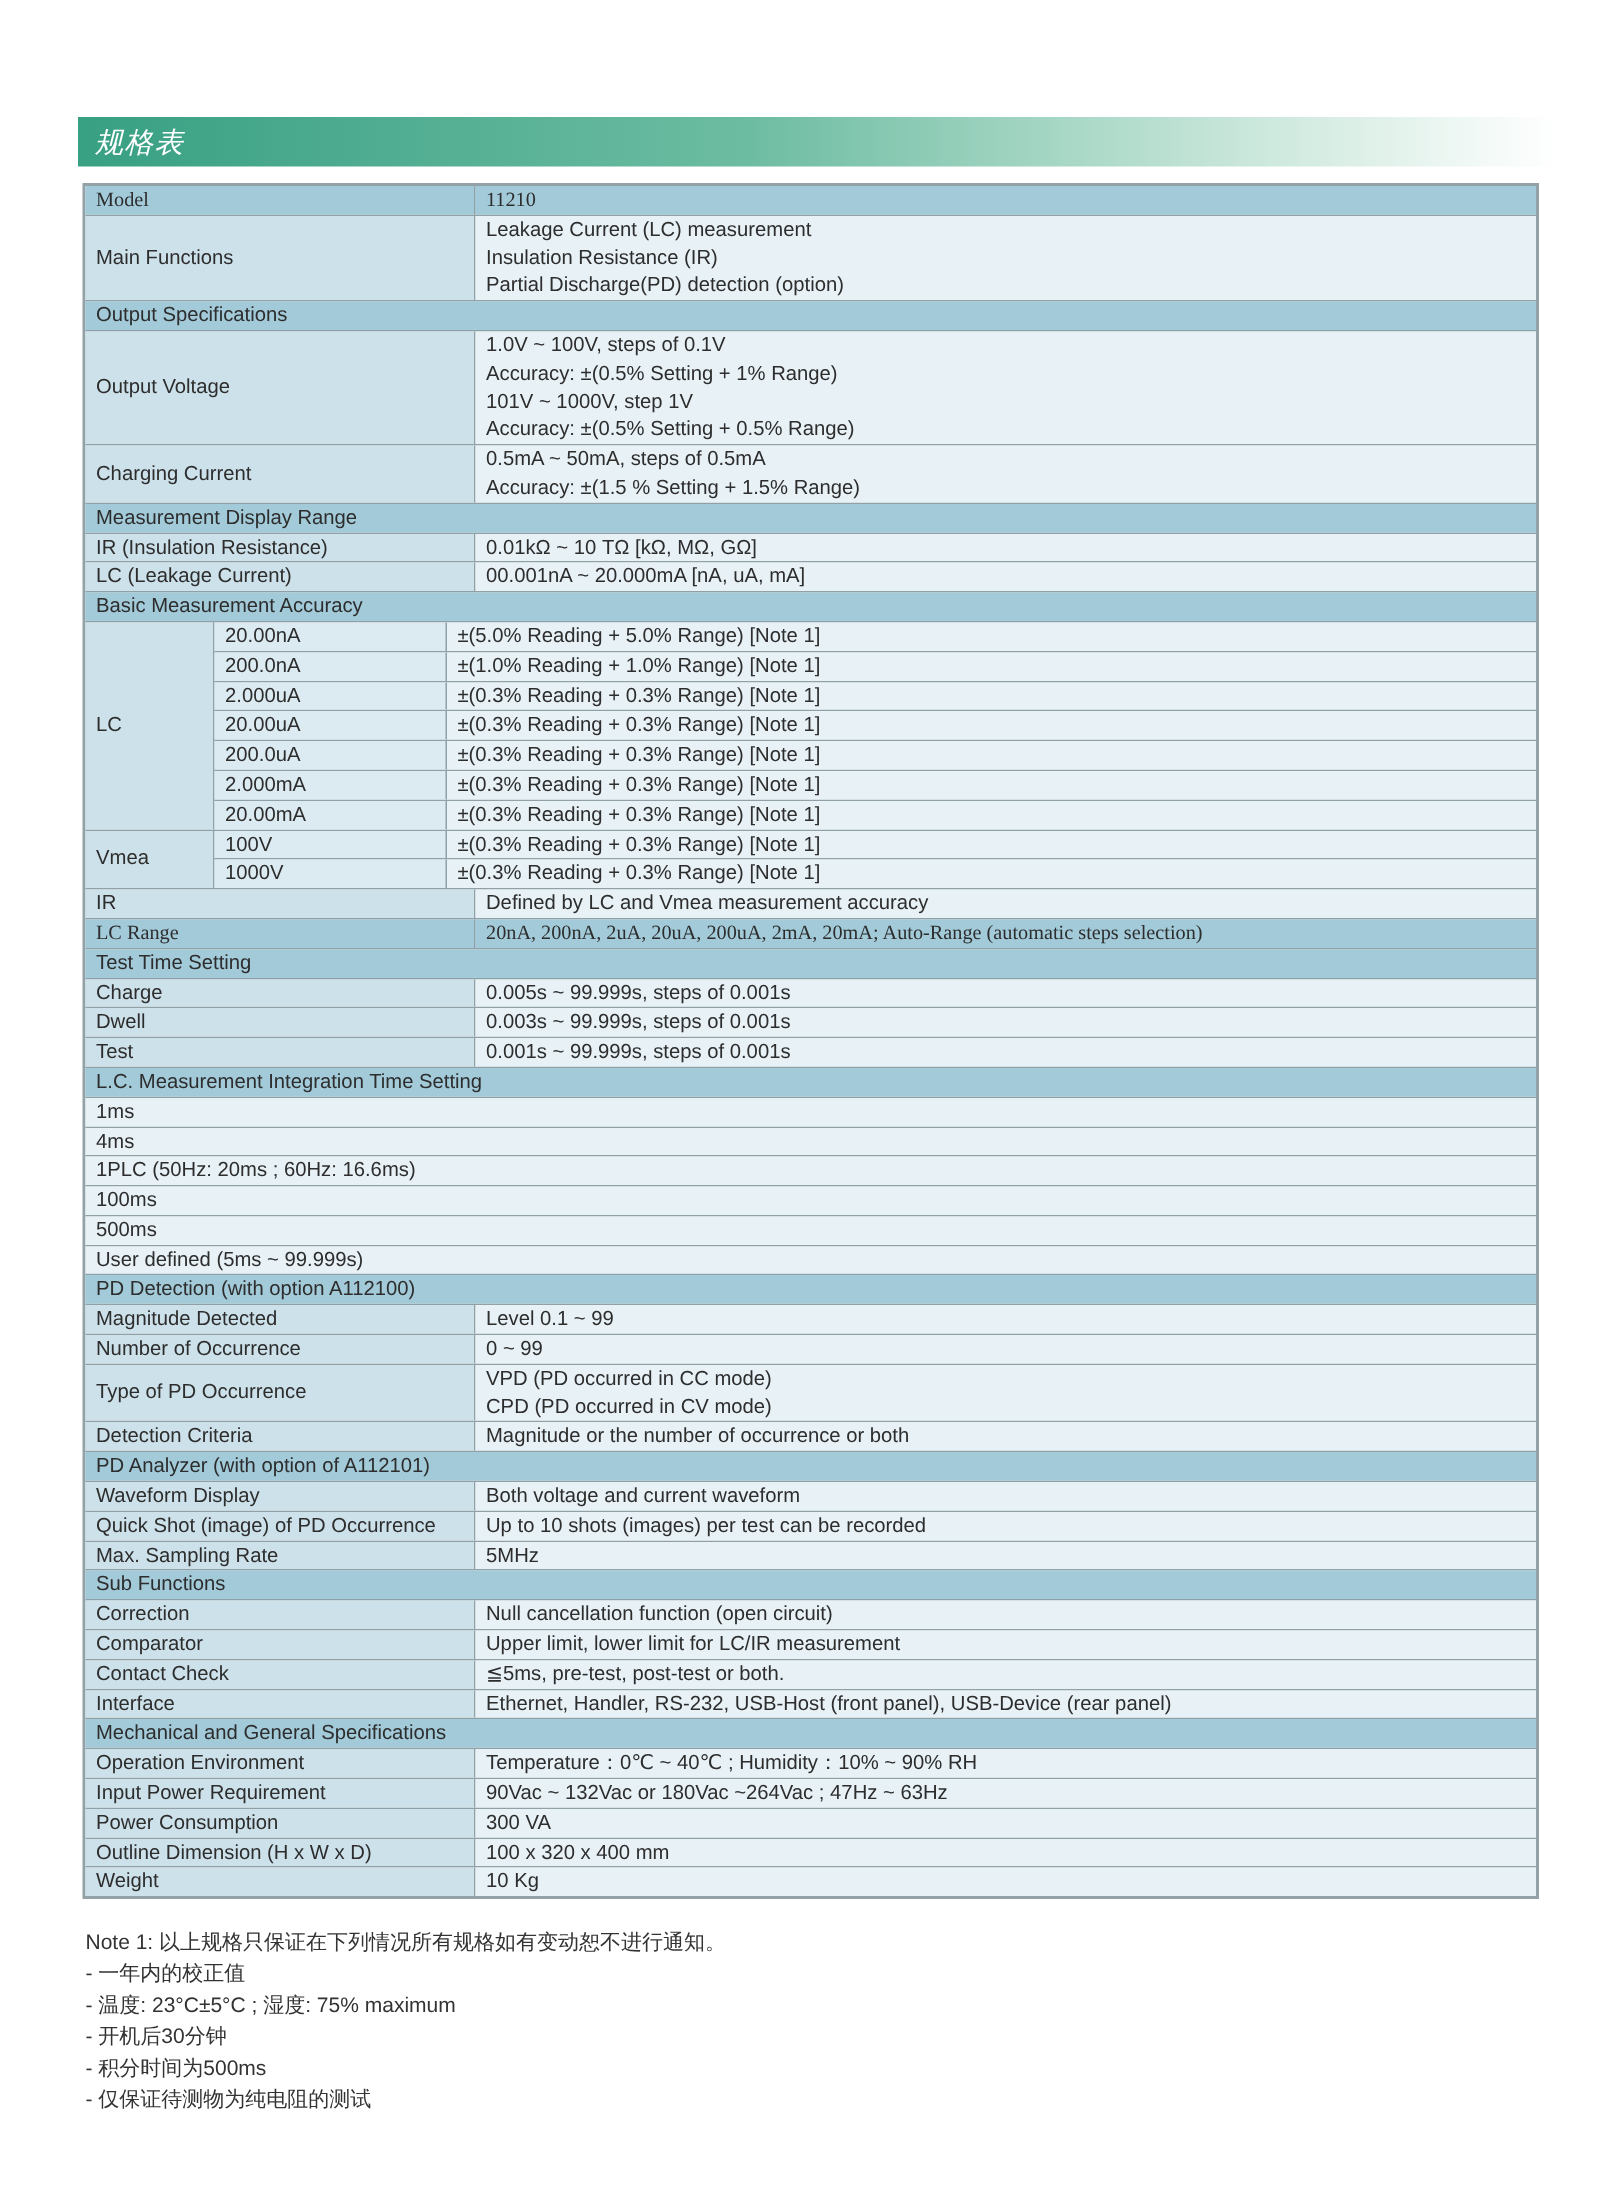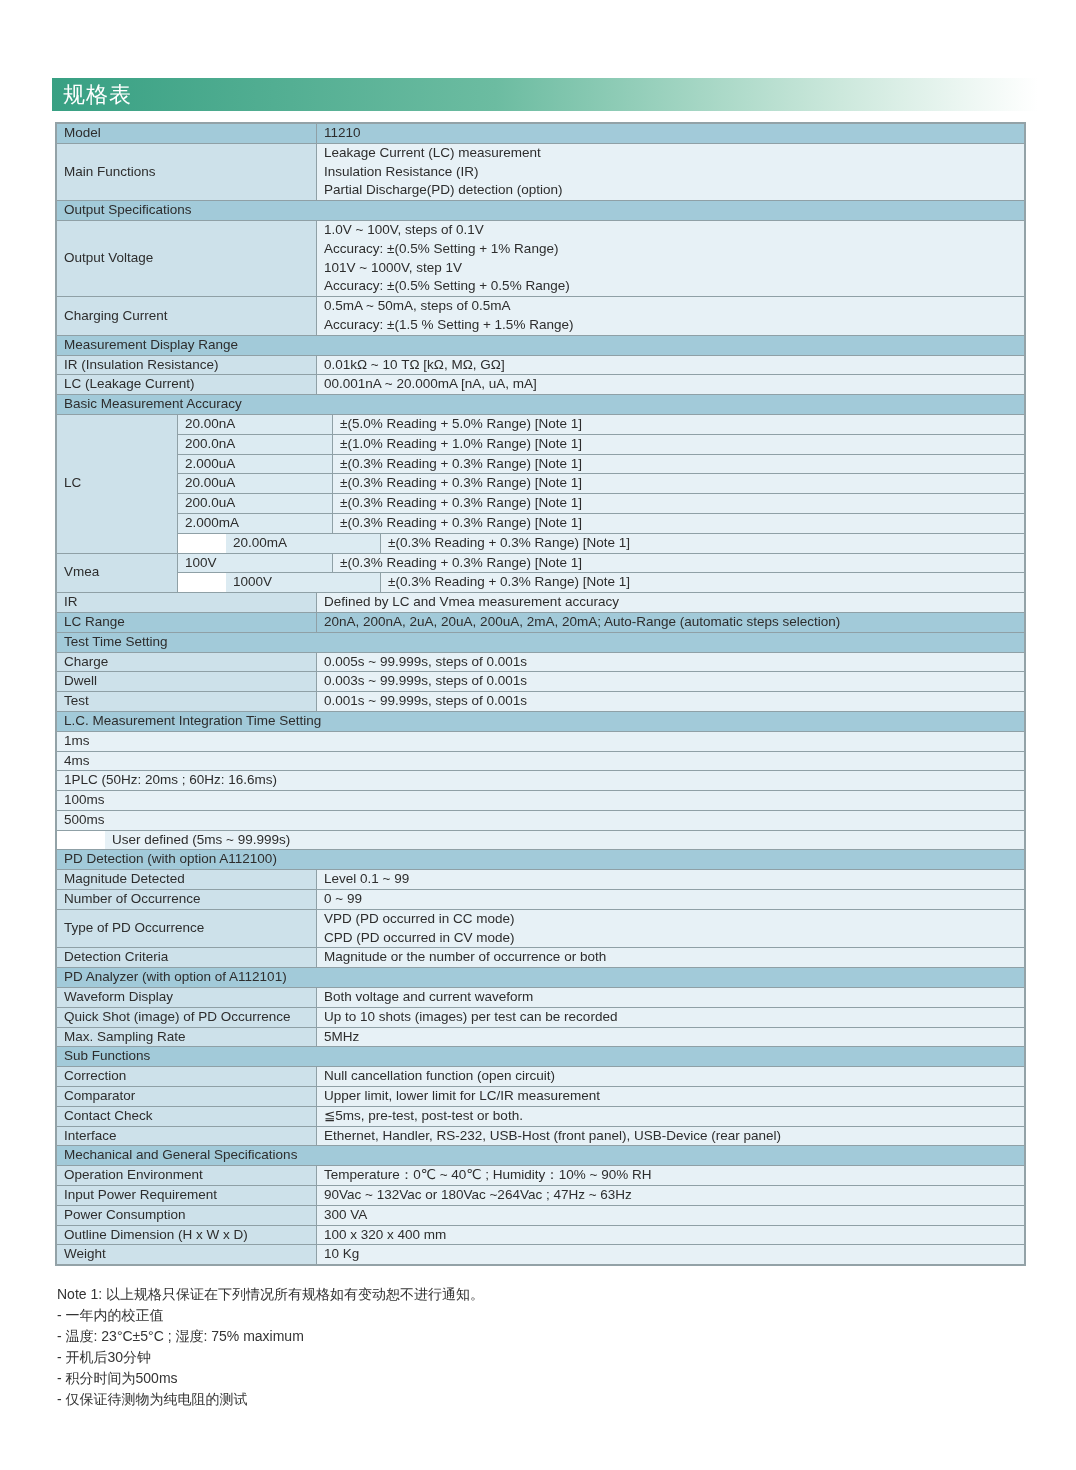--- a/index.html
+++ b/index.html
@@ -6,39 +6,39 @@
   body{
     width:1076px;height:1470px;background:#ffffff;position:relative;
     font-family:"Liberation Sans","DejaVu Sans",sans-serif;
     color:#2d2d2d;-webkit-font-smoothing:antialiased;
   }
   .title-bar{
     position:absolute;left:52px;top:78px;width:986px;height:33px;
     background:linear-gradient(90deg,var(--bar-start) 0%,var(--bar-mid) 45%,var(--bar-light) 80%,#ffffff 100%);
     display:flex;align-items:center;padding-left:11px;box-sizing:border-box;
   }
-  .title-bar .title-text{color:#ffffff;font-size:22px;letter-spacing:1px;}
+  .title-bar .title-text{color:#ffffff;font-size:19px;letter-spacing:1px;font-style:italic;}
   .spec-table{
     position:absolute;left:55px;top:122px;width:971px;
     border:2px solid var(--border-dark);box-sizing:border-box;
     font-size:13.5px;line-height:18.8px;
   }
   .row{display:flex;border-bottom:1px solid var(--border);}
   .row:last-child{border-bottom:none;}
   .cell{box-sizing:border-box;padding:0 4px 0 7px;}
   .section-cell{flex:1;background:var(--sec-bg);}
   .label-cell{width:260px;background:var(--label-bg);border-right:1px solid var(--border);display:flex;align-items:center;flex-shrink:0;}
-  .group-label{width:121px;}
+  .group-label{width:86px;}
   .sub-cell{width:155px;background:var(--sub-bg);border-right:1px solid var(--border);flex-shrink:0;}
   .value-cell{background:var(--value-bg);}
   .fill{flex:1;min-width:0;}
-  .kv-header .label-cell,.kv-header .value-cell{background:var(--sec-bg);}
+  .kv-header .label-cell,.kv-header .value-cell{background:var(--sec-bg);font-family:Liberation Serif, serif;}
   .subrows{display:flex;flex-direction:column;padding:0;}
   .subrow{display:flex;border-bottom:1px solid var(--border);flex:1;}
-  .subrow:last-child{border-bottom:none;padding-left:48px;}
+  .subrow:last-child{border-bottom:none;}
   .notes{
     position:absolute;left:57px;top:1284px;width:969px;
     font-size:14px;line-height:21px;color:#333333;
   }
   .note-first{display:flex;}
   .note-line{white-space:pre;}
 </style>
 </head>
 <body>
 

